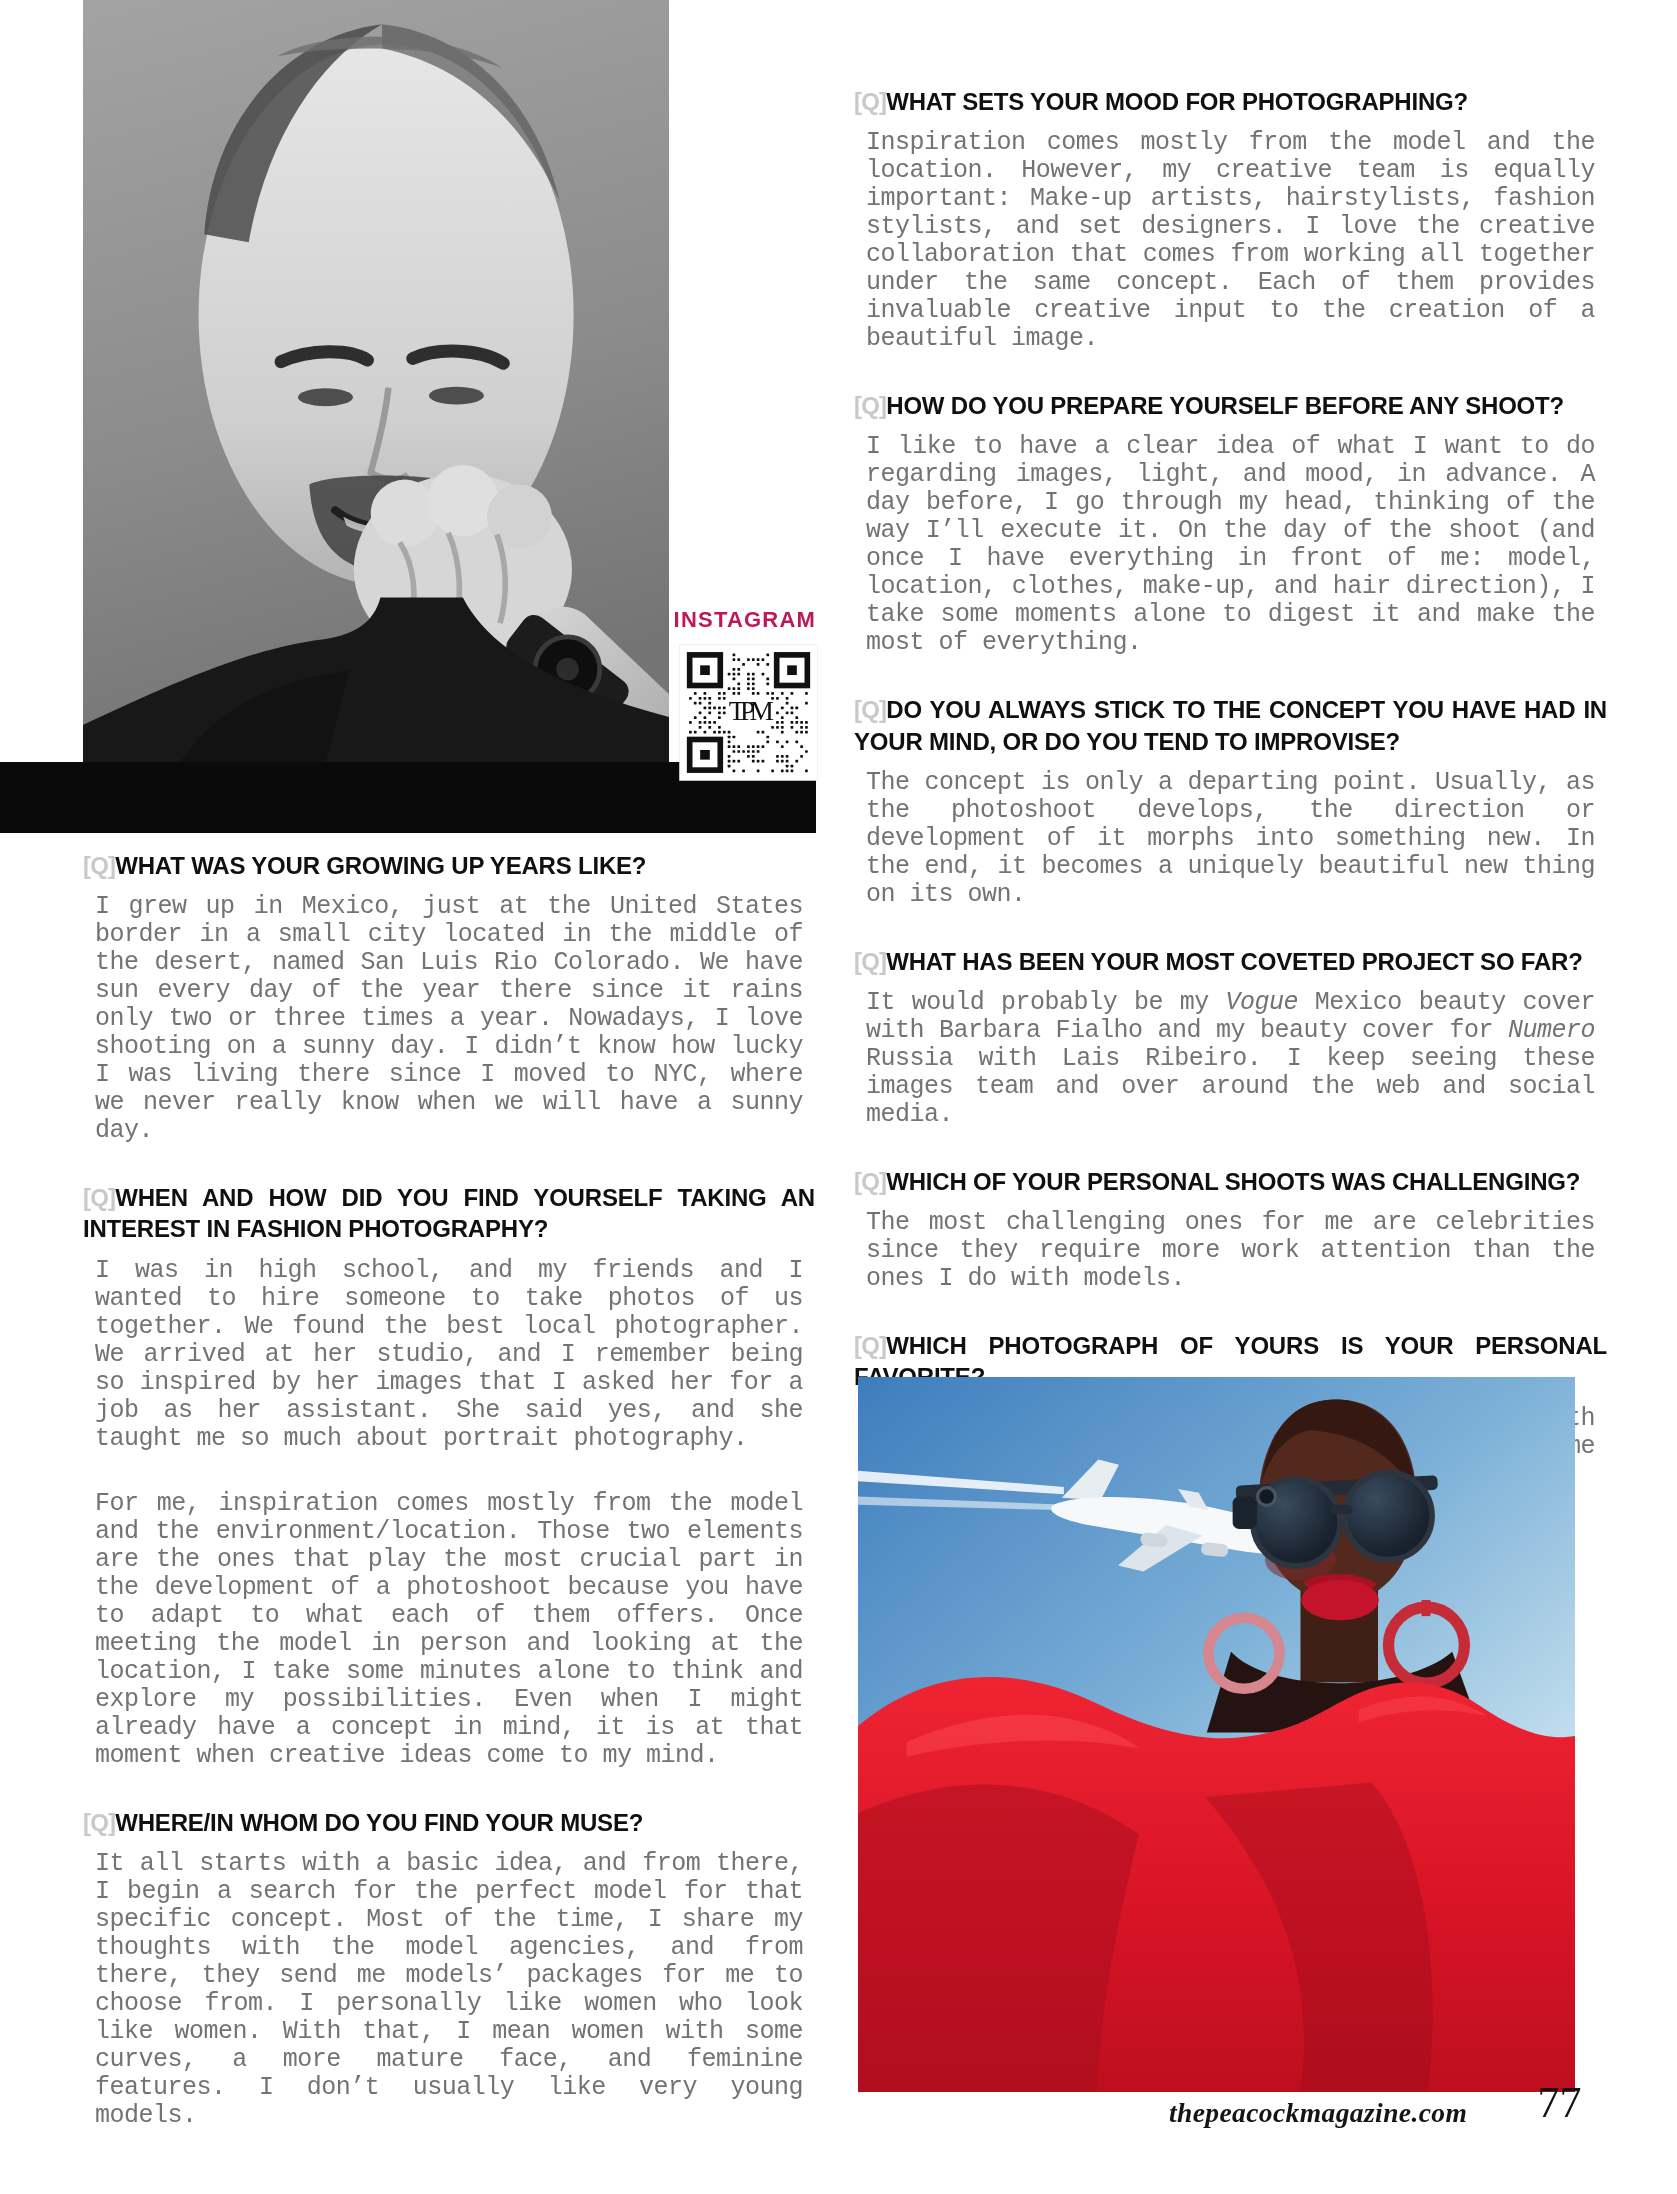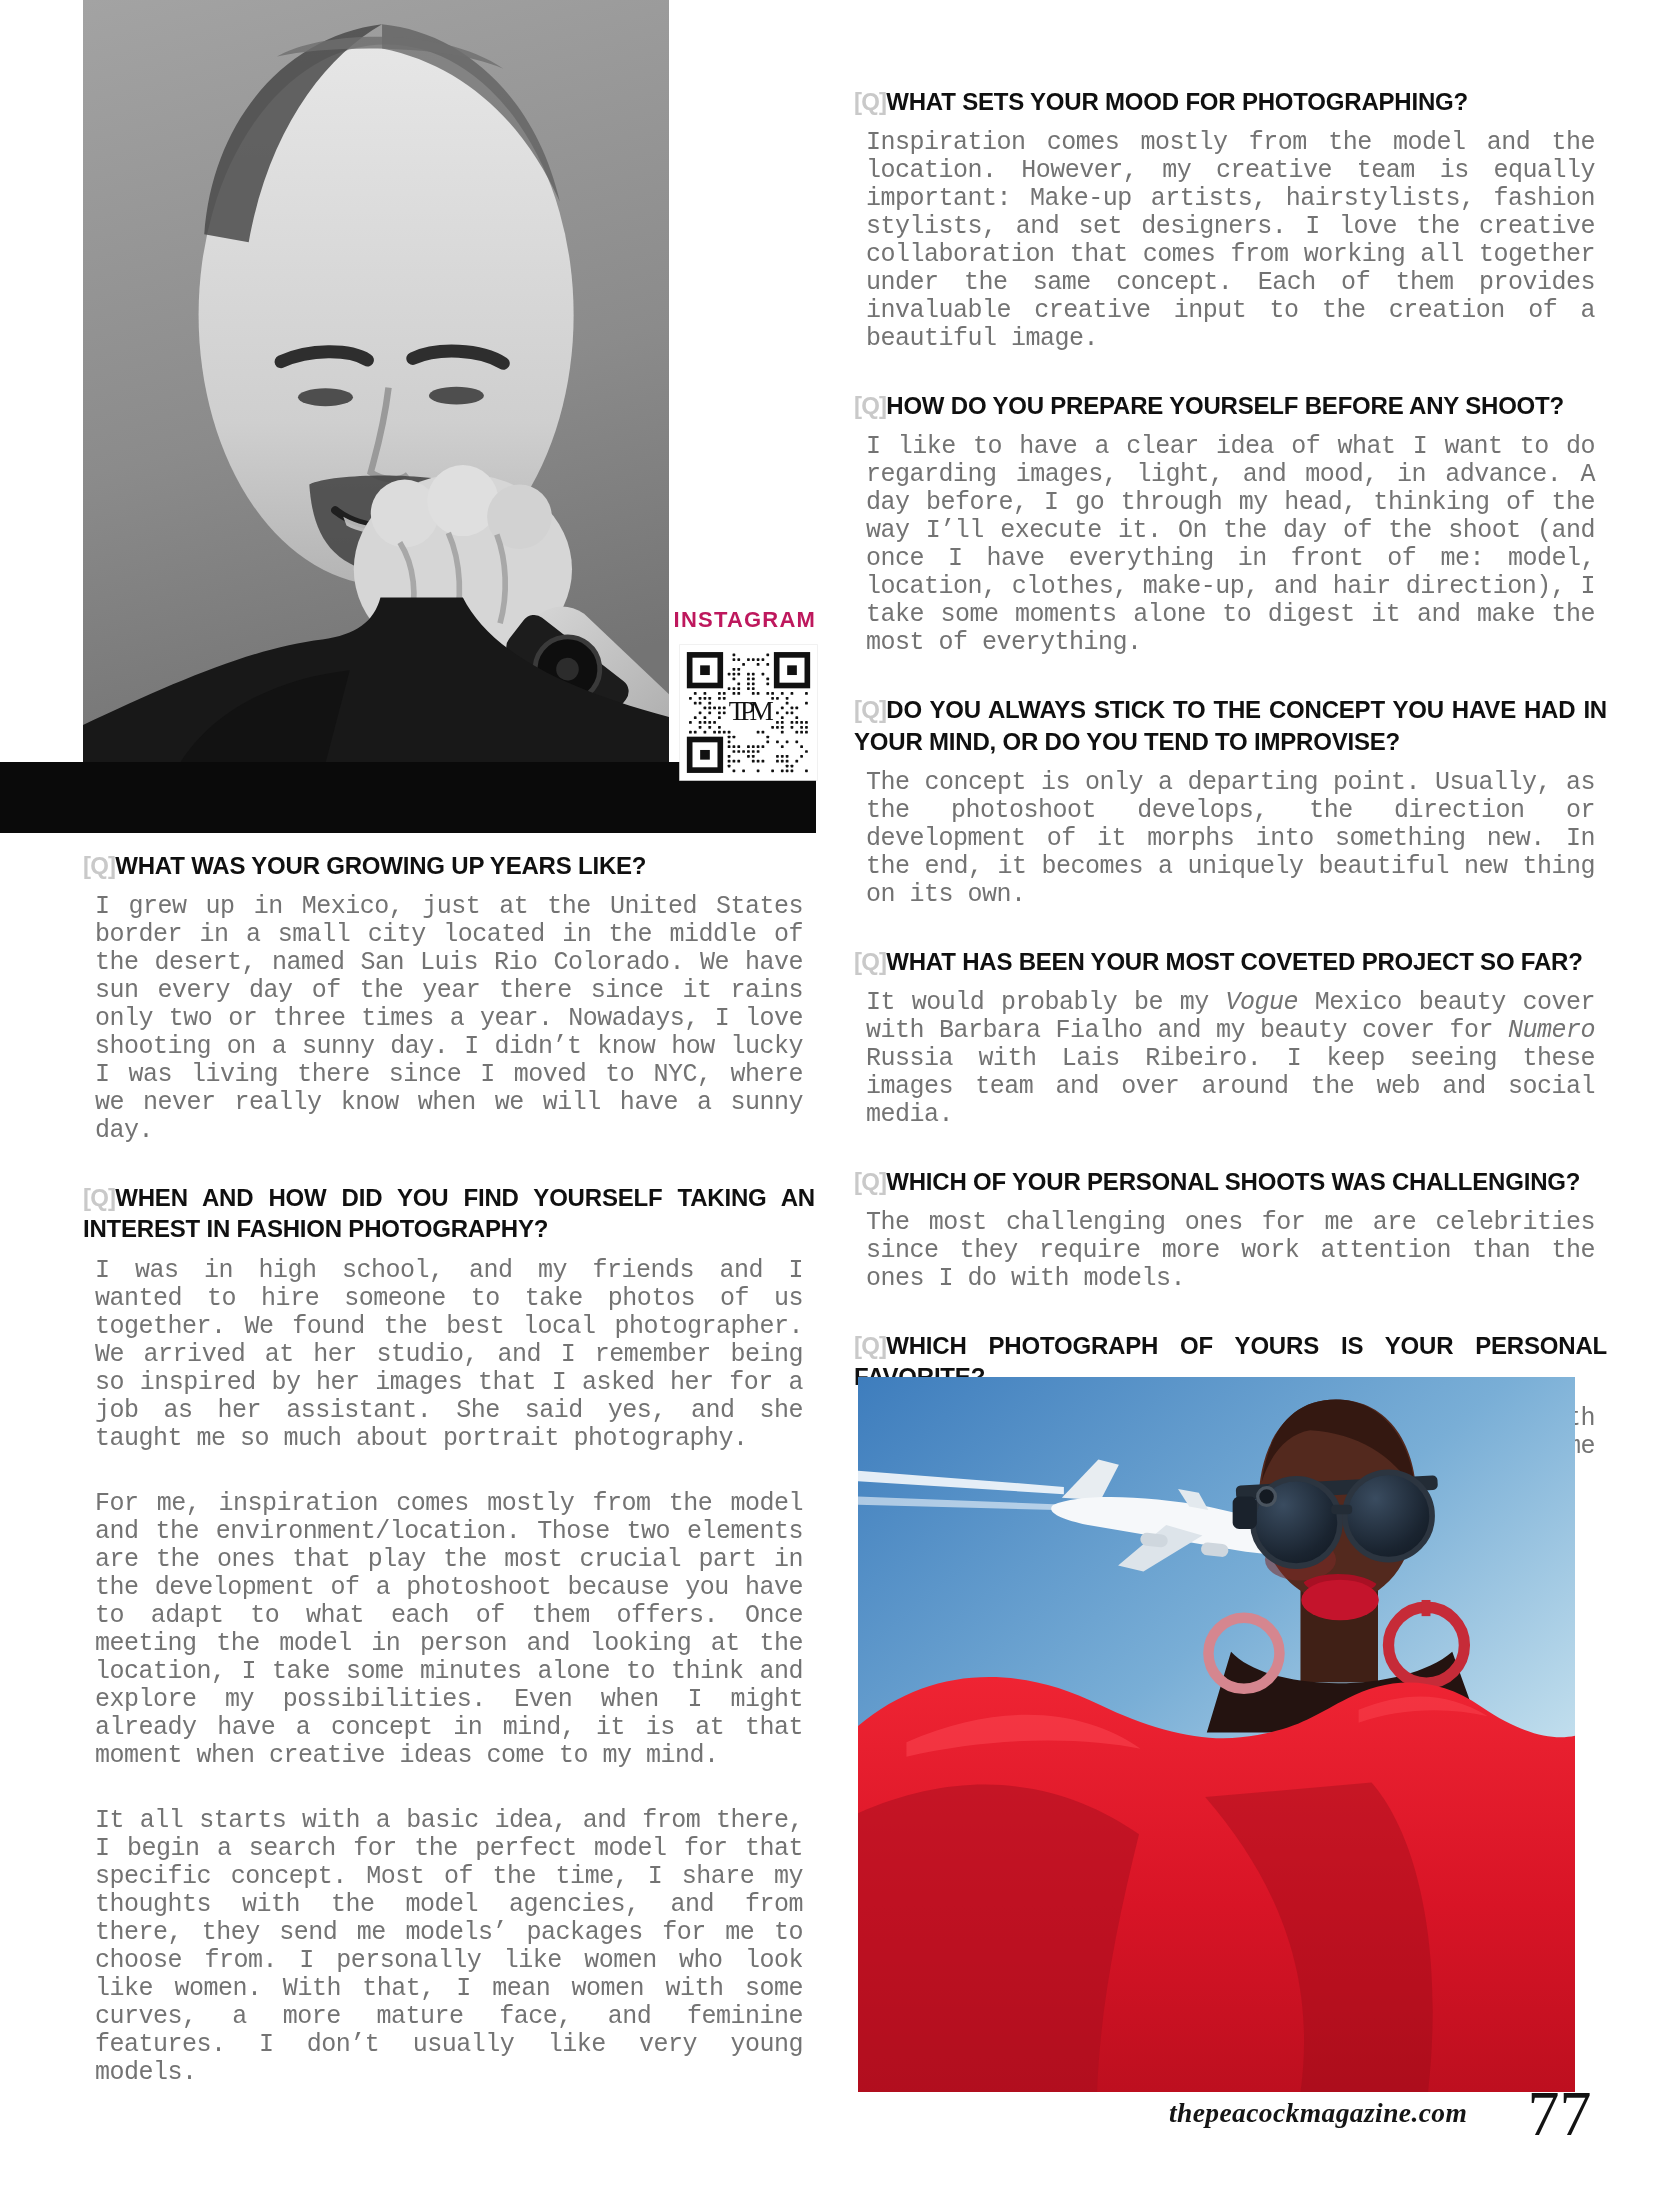--- a/index.html
+++ b/index.html
@@ -30,21 +30,21 @@
   .qa h3 .qtag{color:#c9c9c9;letter-spacing:-0.8px;}
   .qa p{margin:12px;font-family:Liberation Mono, monospace;font-size:25px;line-height:28px;
     text-align:justify;letter-spacing:-0.5px;color:#737373;}
   .qa p em{font-style:italic;}
 
   
   .footer-url{position:absolute;left:1169px;top:2097px;width:323px;text-align:left;
     font-family:"Liberation Serif",serif;font-style:italic;font-weight:bold;
     font-size:27.5px;letter-spacing:0.4px;color:#151515;}
   .page-num{position:absolute;left:1523px;top:2077px;width:73px;text-align:center;
-    font-family:"Liberation Serif",serif;font-size:64px;font-weight:400;color:#131313;}
+    font-family:"Liberation Serif",serif;font-size:44px;font-weight:400;color:#131313;}
 </style>
 </head>
 <body>
 
 <div class="portrait" role="img">
   <svg viewBox="0 0 725 945" preserveAspectRatio="none">
     <defs>
       <linearGradient id="pbg" x1="0" y1="0" x2="0.2" y2="1">
         <stop offset="0" stop-color="#a3a3a3"></stop>
           <stop offset="0.6" stop-color="#8b8b8b"></stop>
@@ -291,20 +291,21 @@
       <p><span>I grew up in Mexico, just at the United States border in a small city located in the middle of the desert, named San Luis Rio Colorado. We have sun every day of the year there since it rains only two or three times a year. Nowadays, I love shooting on a sunny day. I didn’t know how lucky I was living there since I moved to NYC, where we never really know when we will have a sunny day.</span></p>
     </div>
     <div class="qa">
       <h3><span class="qtag">[Q]</span><span>WHEN AND HOW DID YOU FIND YOURSELF TAKING AN INTEREST IN FASHION PHOTOGRAPHY?</span></h3>
       <p><span>I was in high school, and my friends and I wanted to hire someone to take photos of us together. We found the best local photographer. We arrived at her studio, and I remember being so inspired by her images that I asked her for a job as her assistant. She said yes, and she taught me so much about portrait photography.</span></p>
     </div>
     <div class="qa">
       <p><span>For me, inspiration comes mostly from the model and the environment/location. Those two elements are the ones that play the most crucial part in the development of a photoshoot because you have to adapt to what each of them offers. Once meeting the model in person and looking at the location, I take some minutes alone to think and explore my possibilities. Even when I might already have a concept in mind, it is at that moment when creative ideas come to my mind.</span></p>
     </div>
     <div class="qa">
+      <h3><span class="qtag">[Q]</span><span>WHERE/IN WHOM DO YOU FIND YOUR MUSE?</span></h3>
       <p><span>It all starts with a basic idea, and from there, I begin a search for the perfect model for that specific concept. Most of the time, I share my thoughts with the model agencies, and from there, they send me models’ packages for me to choose from. I personally like women who look like women. With that, I mean women with some curves, a more mature face, and feminine features. I don’t usually like very young models.</span></p>
     </div>
   </div>
 <div class="col col-right" id="right-col">
     <div class="qa">
       <h3><span class="qtag">[Q]</span><span>WHAT SETS YOUR MOOD FOR PHOTOGRAPHING?</span></h3>
       <p><span>Inspiration comes mostly from the model and the location. However, my creative team is equally important: Make-up artists, hairstylists, fashion stylists, and set designers. I love the creative collaboration that comes from working all together under the same concept. Each of them provides invaluable creative input to the creation of a beautiful image.</span></p>
     </div>
     <div class="qa">
       <h3><span class="qtag">[Q]</span><span>HOW DO YOU PREPARE YOURSELF BEFORE ANY SHOOT?</span></h3>

